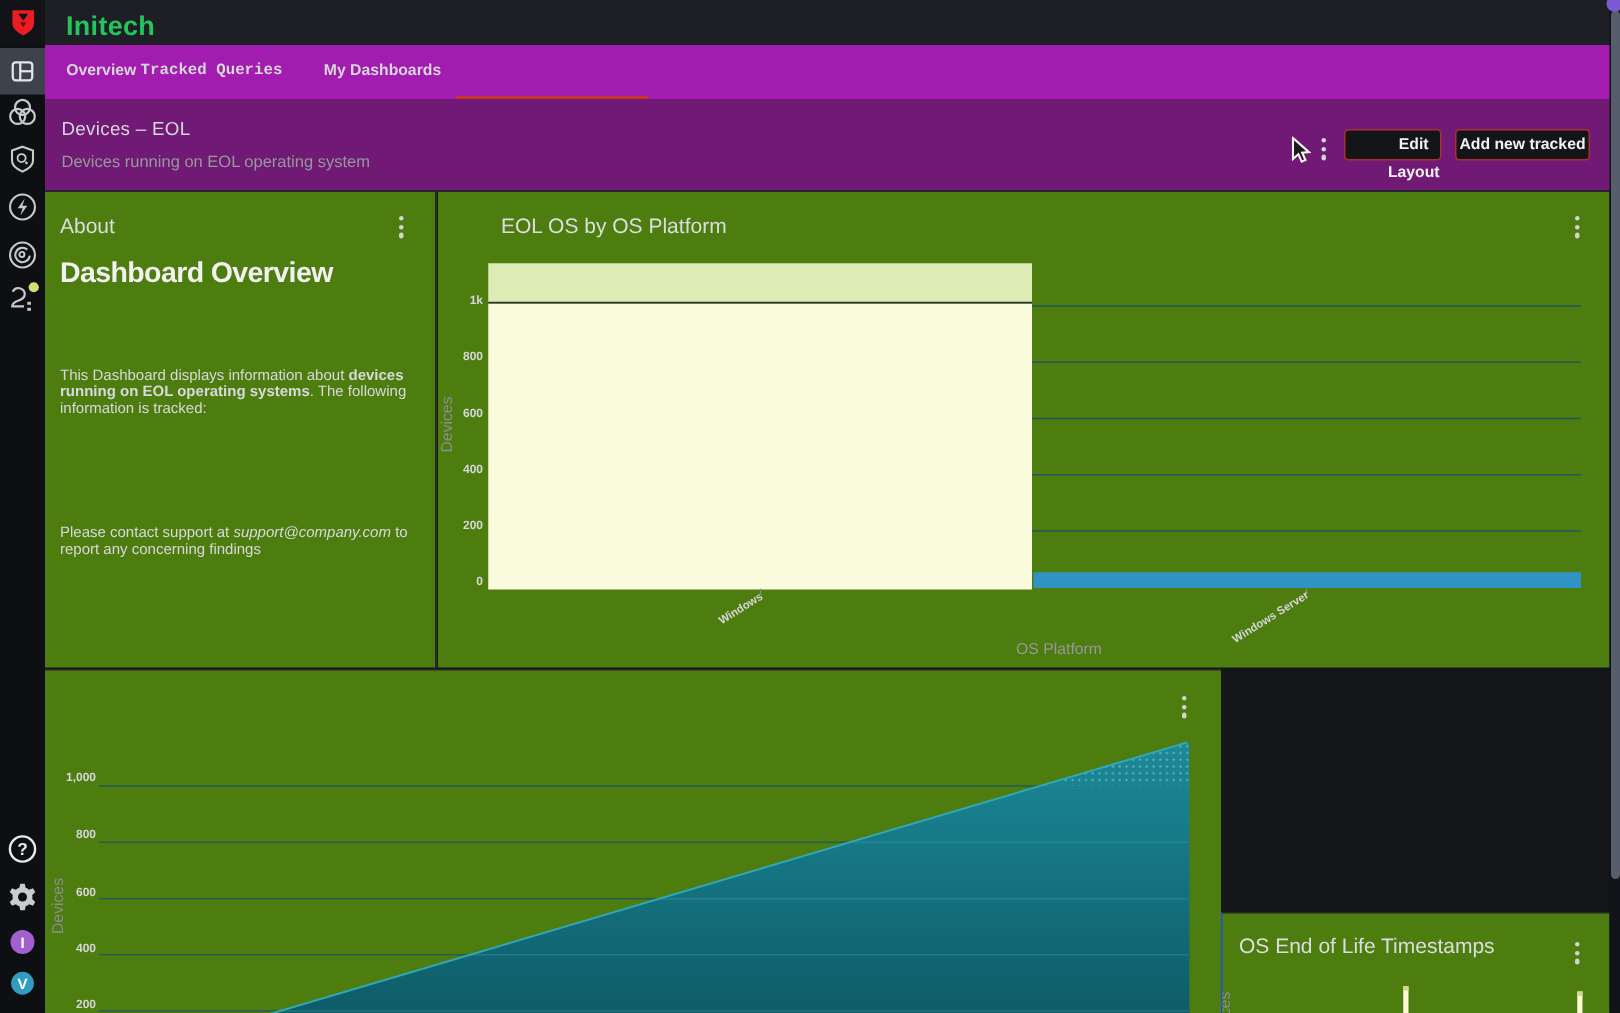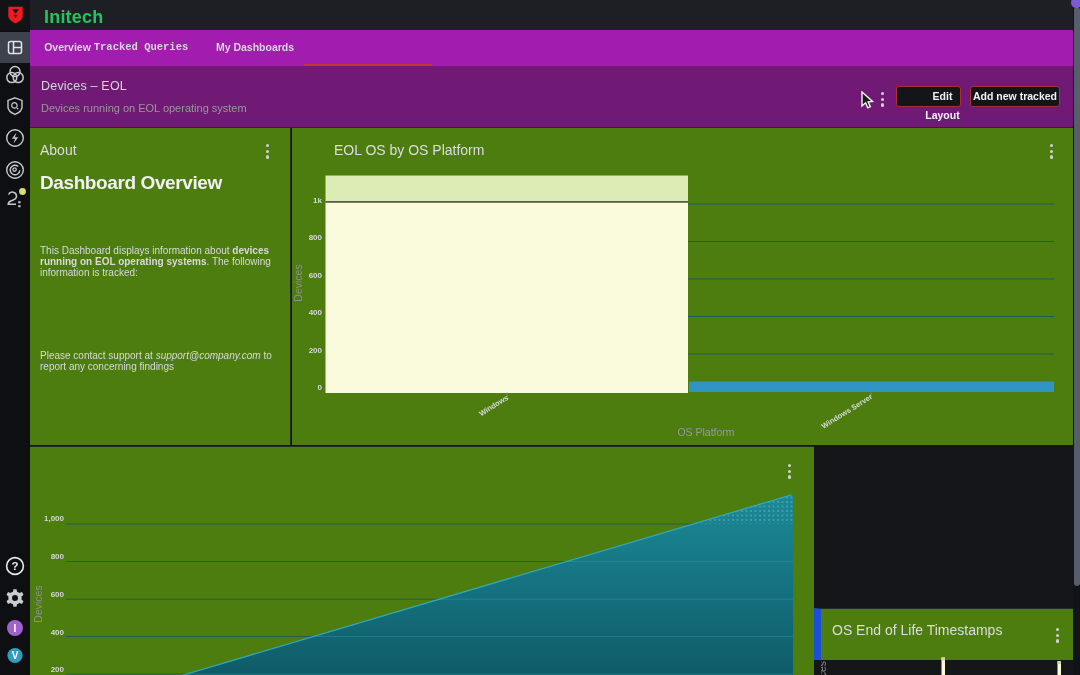--- a/index.html
+++ b/index.html
@@ -220,21 +220,21 @@
         <text x="34" y="111.6">800</text>
         <text x="34" y="150.2">600</text>
         <text x="34" y="187.6">400</text>
         <text x="34" y="225.2">200</text>
       </g>
       <text x="12" y="157" font-family="Liberation Sans" font-size="10.5" fill="#8c8e91" text-anchor="middle" transform="rotate(-90 12 157)">Devices</text>
     </svg>
   </div>
 
 
-  <div class="card" style="left:784px; top:480px; width:259px; height:52px; border-top:1px solid #26282d; border-left:7px solid #1d4ed8;">
+  <div class="card" style="left:784px; top:480px; width:259px; height:68px; border-top:1px solid #26282d; border-left:1px solid #1d4ed8;">
     <div class="ctitle" style="left:11px; top:13px;">OS End of Life Timestamps</div>
     <div class="kebab" style="left:235px; top:19px;">
         <i></i>
         <i></i>
         <i></i>
       </div>
     <svg class="abs" style="left:0; top:0;" width="259" height="68" viewBox="0 0 259 68">
       <rect x="120.5" y="48.5" width="3.5" height="20" fill="#fbf9d6"></rect>
       <rect x="120.5" y="48.5" width="3.5" height="3" fill="#cfd898"></rect>
       <rect x="236.5" y="52" width="3.5" height="16" fill="#fbf9d6"></rect>

